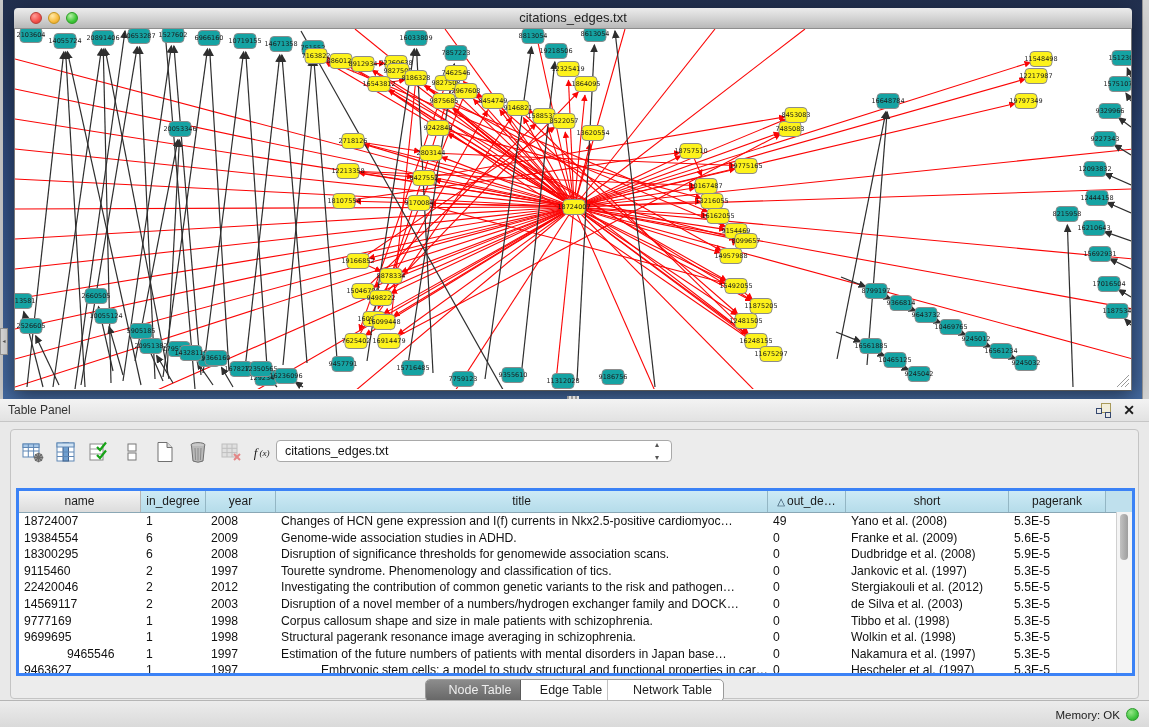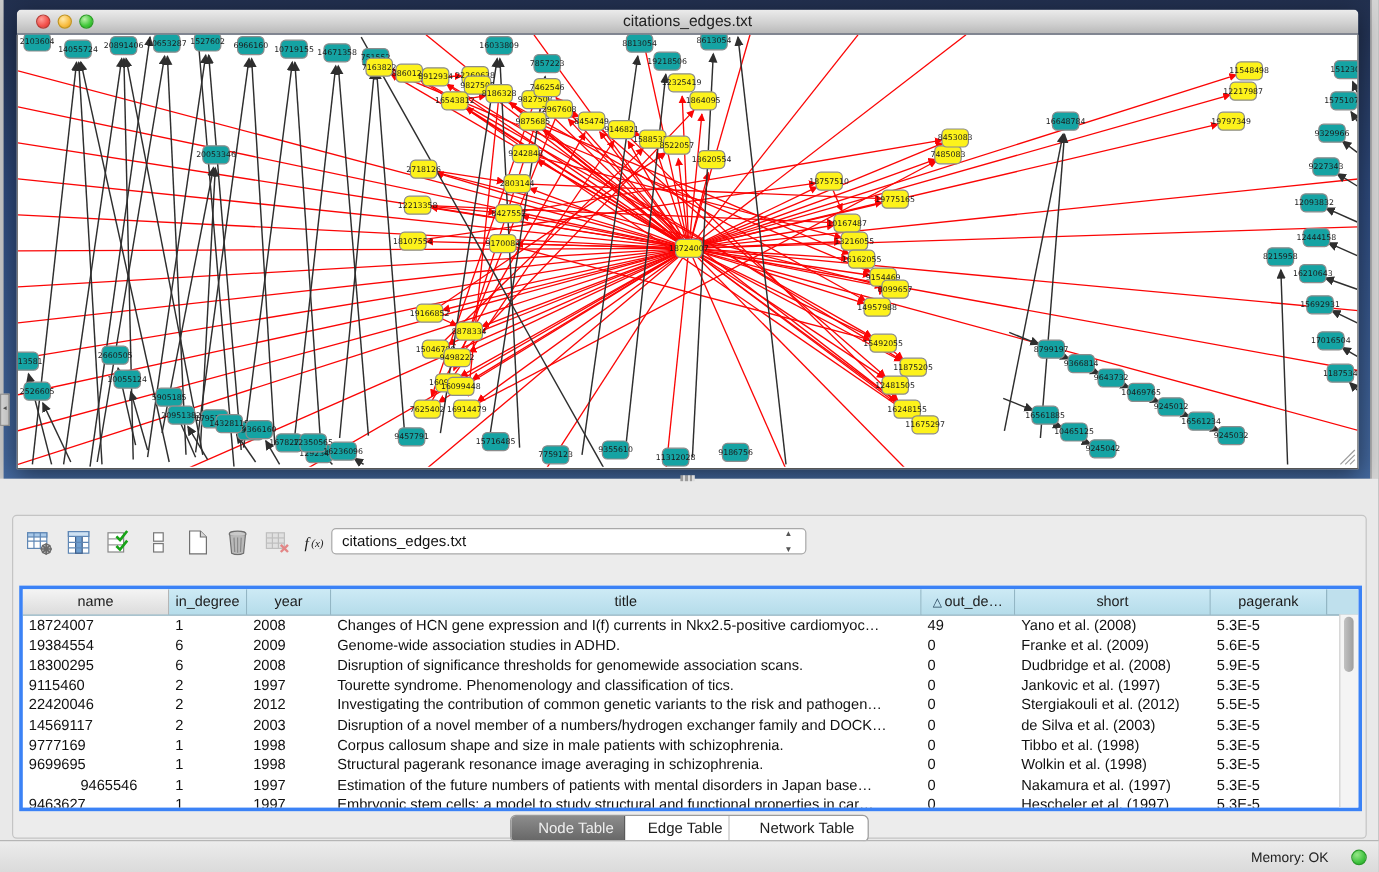--- a/index.html
+++ b/index.html
@@ -55,21 +55,21 @@
   #vscroll{position:absolute;right:0;top:21px;bottom:0;width:15px;background:#f4f4f4;border-left:1px solid #d0d0d0;}
   #vscroll .thumb{position:absolute;left:3px;top:2px;width:8px;height:46px;border-radius:5px;background:linear-gradient(90deg,#c2c2c2,#9e9e9e);}
 
   #tab-bar{position:absolute;left:0;top:249px;width:100%;display:flex;justify-content:center;}
   #seg-control{display:flex;height:21px;border:1px solid #9a9a9a;border-radius:5px;overflow:hidden;background:#fff;}
   .seg{height:21px;line-height:21px;text-align:center;font-size:12.5px;color:#1c1c1c;border-right:1px solid #c2c2c2;box-sizing:border-box;padding-left:14px;}
   .seg:last-child{border-right:none;}
   .seg.sel{background:linear-gradient(#8c8c8c,#666);color:#efefef;border-right:1px solid #5a5a5a;}
 
   #status-bar{position:absolute;left:0;top:301px;width:1149px;height:27px;background:linear-gradient(#ececec,#dadada);border-top:1px solid #b5b5b5;box-sizing:border-box;}
-  #mem-wrap{position:absolute;right:10px;top:0;height:27px;display:flex;align-items:center;gap:19px;}
+  #mem-wrap{position:absolute;right:10px;top:0;height:27px;display:flex;align-items:center;gap:6px;}
   #mem-label{font-size:11.5px;color:#222;}
   #mem-dot{width:13px;height:13px;border-radius:50%;background:radial-gradient(circle at 35% 30%,#96e788,#3cc13c 65%,#2aa32a);border:1px solid #2a9a2a;box-sizing:border-box;}
 </style>
 </head>
 <body>
 
 <div id="stage">
 
   <div id="graph-region">
     <div id="blue-desktop"></div>
@@ -502,20 +502,29 @@
             <line x1="1106" y1="358" x2="1114" y2="350"></line>
             <line x1="1110" y1="358" x2="1114" y2="354"></line>
           </g>
         </svg>
       </div>
     </div>
   </div>
 
   <div id="table-panel">
     <div id="panel-grip"></div>
+    <div id="panel-header">
+      <div id="panel-title">Table Panel</div>
+      <div id="float-ic">
+          <span class="sq1"></span>
+          <span class="sq2"></span>
+          <span class="sq3"></span>
+        </div>
+      <div id="close-ic"></div>
+    </div>
 
     <div id="panel-box">
       <div id="tp-toolbar">
           <div class="tbicon">
             <svg width="22" height="22" viewBox="0 0 22 22">
               <rect x="1" y="3" width="16" height="13" fill="#fff" stroke="#5f87b5"></rect>
               <rect x="1" y="3" width="16" height="3.5" fill="#a8c8e8" stroke="#5f87b5"></rect>
               <line x1="6.3" y1="3" x2="6.3" y2="16" stroke="#5f87b5"></line>
               <line x1="11.6" y1="3" x2="11.6" y2="16" stroke="#5f87b5"></line>
               <line x1="1" y1="10" x2="17" y2="10" stroke="#5f87b5"></line>
@@ -684,21 +693,21 @@
               <div class="tcell" style="width: 70px;">1997</div>
               <div class="tcell" style="width: 492px;">Estimation of the future numbers of patients with mental disorders in Japan base…</div>
               <div class="tcell" style="width: 78px;">0</div>
               <div class="tcell" style="width: 163px;">Nakamura et al. (1997)</div>
               <div class="tcell" style="width: 97px;">5.3E-5</div>
             </div>
             <div class="trow">
               <div class="tcell" style="width: 122px;">9463627</div>
               <div class="tcell" style="width: 65px;">1</div>
               <div class="tcell" style="width: 70px;">1997</div>
-              <div class="tcell" style="width: 492px;">Embryonic stem cells: a model to study structural and functional properties in car…</div>
+              <div class="tcell" style="width: 492px; text-align: right;">Embryonic stem cells: a model to study structural and functional properties in car…</div>
               <div class="tcell" style="width: 78px;">0</div>
               <div class="tcell" style="width: 163px;">Hescheler et al. (1997)</div>
               <div class="tcell" style="width: 97px;">5.3E-5</div>
             </div>
           </div>
         <div id="vscroll">
             <div class="thumb"></div>
           </div>
       </div>
 

